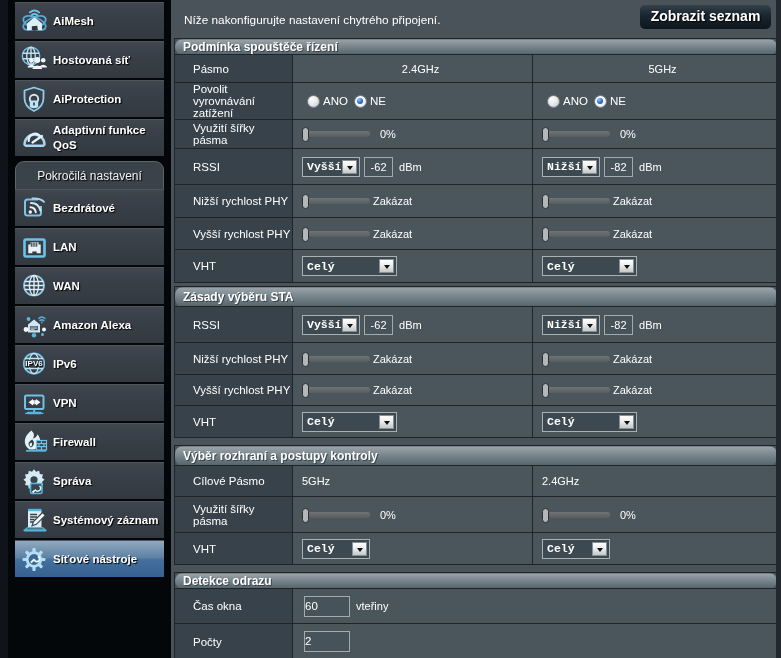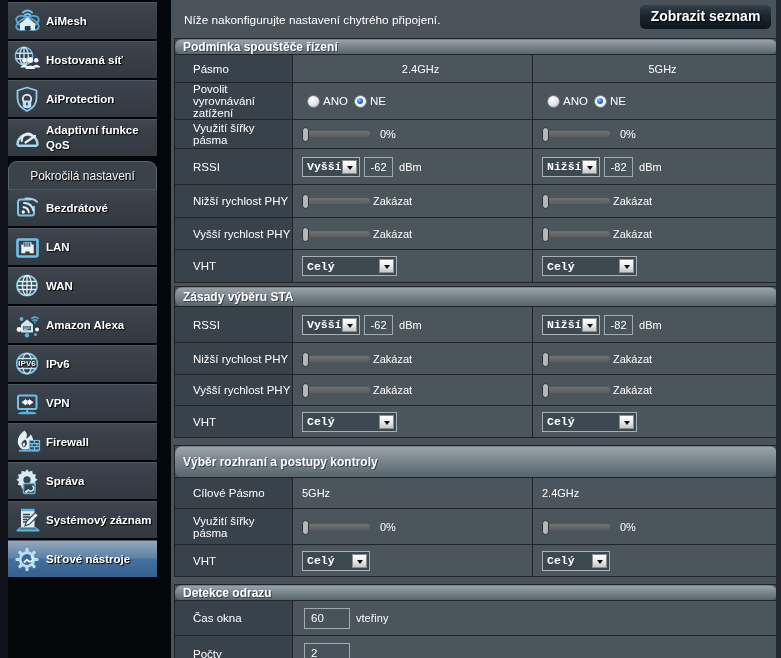--- a/index.html
+++ b/index.html
@@ -1,19 +1,19 @@
 <!DOCTYPE html>
 <html><head>
 <meta charset="utf-8">
 <style>
 * { box-sizing: border-box; margin:0; padding:0; }
 html,body { width:781px; height:658px; overflow:hidden; }
 body { background:#04070a; font-family:"Liberation Sans",sans-serif; position:relative; }
 #leftedge { position:absolute; left:0; top:0; width:8px; height:658px; background:#10141a; }
-#sidebar { position:absolute; left:8px; top:0; width:149px; }
+#sidebar { position:absolute; left:15px; top:0; width:149px; }
 .sitem { height:37px; margin-top:2px; border-top:1px solid #4d555f; background:linear-gradient(180deg,#40474f 0%,#3a414a 25%,#373d45 60%,#323941 100%); display:flex; align-items:center; color:#fff; font-weight:bold; font-size:11.5px; text-shadow:1px 1px 1px #000; white-space:nowrap; }
 .sitem .txt { line-height:15px; }
 .icon { width:32px; height:32px; margin:0 3px 0 3px; flex:none; }
 #advhdr { margin-top:5px; height:28px; border-radius:9px 9px 0 0; background:#3a424a; border:1px solid #5d646b; border-bottom:none; color:#f2f2f2; display:flex; align-items:center; justify-content:center; font-size:12px; text-shadow:1px 1px 1px #000;}
 .sel { background:linear-gradient(180deg,#91a9bf 0%,#5e81a4 46%,#44709c 52%,#366190 100%) !important; }
 #content { position:absolute; left:171px; top:0; width:605px; height:658px; background:#4a525a; }
 #rightedge { position:absolute; left:776px; top:0; width:5px; height:658px; background:#23282e; }
 #topbar { height:38px; position:relative; }
 #topbar .msg { position:absolute; left:13px; top:13px; color:#fff; font-size:11.8px; }
 #btn { position:absolute; right:5px; top:5px; width:131px; height:24px; border-radius:5px; background:linear-gradient(180deg,#36424a 0%,#1b2731 40%,#0c161d 100%); color:#fff; font-weight:bold; font-size:14px; text-align:center; line-height:23px; text-shadow:1px 1px 1px #000; }
@@ -30,21 +30,21 @@
 .sld .hnd { position:absolute; left:0; top:1px; width:7px; height:15px; background:#b4b7b9; border:1.5px solid #2c2f31; border-radius:4px; }
 .slbl { font-size:11px; vertical-align:middle; margin-left:10px; }
 
 .selbox { display:inline-flex; position:relative; height:20px; border:1px solid #aab0b3; background:#3d4950; color:#fff; font-family:"Liberation Mono",monospace; font-weight:bold; font-size:11.5px; align-items:center; padding-left:4px; vertical-align:middle; }
 .selbox .arr { position:absolute; right:2px; top:2px; bottom:2px; width:15px; background:linear-gradient(180deg,#ffffff 0%,#e8eaec 50%,#c4c9cc 100%); border:1px solid #898e91; }
 .selbox .arr:after { content:""; position:absolute; left:3.5px; top:5px; width:0; height:0; border-left:3.5px solid transparent; border-right:3.5px solid transparent; border-top:4.5px solid #111; }
 .w58 { width:58px; }
 .w95 { width:95px; } .w68 { width:68px; }
 
 .inp { margin-left:1px; display:inline-block; height:20px; width:29px; border:1px solid #a3a9ac; background:#47535a; color:#fff; font-size:11px; text-align:center; line-height:18px; vertical-align:middle; }
-.inp2 { margin-left:2px; display:inline-block; height:21px; width:46px; border:1px solid #a3a9ac; background:#47535a; color:#fff; font-size:11.5px; padding-left:6px; line-height:19px; vertical-align:middle; }
+.inp2 { margin-left:2px; display:inline-block; height:21px; width:46px; border:1px solid #a3a9ac; background:#47535a; color:#fff; font-size:11.5px; line-height:19px; vertical-align:middle; }
 .unit { font-size:11px; vertical-align:middle; margin-left:6px; }
 
 .rad { margin-left:3px; display:inline-block; width:13px; height:13px; border-radius:50%; background:radial-gradient(circle at 35% 30%, #fdfdfd 0%, #e2e4e5 55%, #b3b6b8 100%); border:1px solid #71767a; vertical-align:middle; position:relative; }
 .rad.on { background:radial-gradient(circle at 40% 35%, #ffffff 0%, #eef2f5 60%, #c3c8ca 100%); }
 .rad.on:after { content:""; position:absolute; left:2.5px; top:2.5px; width:6px; height:6px; border-radius:50%; background:radial-gradient(circle at 35% 30%, #8ec2ff 0%, #2263cf 60%, #123f88 100%); }
 .rlbl { font-size:11.5px; vertical-align:middle; margin:0 3px 0 3px; }
 </style>
 </head>
 <body>
 <div id="leftedge"></div>
@@ -328,21 +328,21 @@
   </tbody>
     </table>
   <table class="gap">
     <colgroup>
         <col style="width:118px">
         <col style="width:240px">
         <col style="width:244px">
       </colgroup>
     <tbody>
         <tr>
-          <td class="ttl" colspan="3" style="height:32px">Výběr rozhraní a postupy kontroly</td>
+          <td class="ttl" colspan="3" style="height:20px">Výběr rozhraní a postupy kontroly</td>
         </tr>
     <tr style="height:31px">
           <th class="lbl">Cílové Pásmo</th>
           <td class="val">5GHz</td>
           <td class="val">2.4GHz</td>
         </tr>
     <tr style="height:36px">
           <th class="lbl">Využití šířky pásma</th>
       <td class="val"><span class="sld"><span class="track"></span><span class="hnd"></span></span><span class="slbl">0%</span></td>
       <td class="val"><span class="sld"><span class="track"></span><span class="hnd"></span></span><span class="slbl">0%</span></td>

